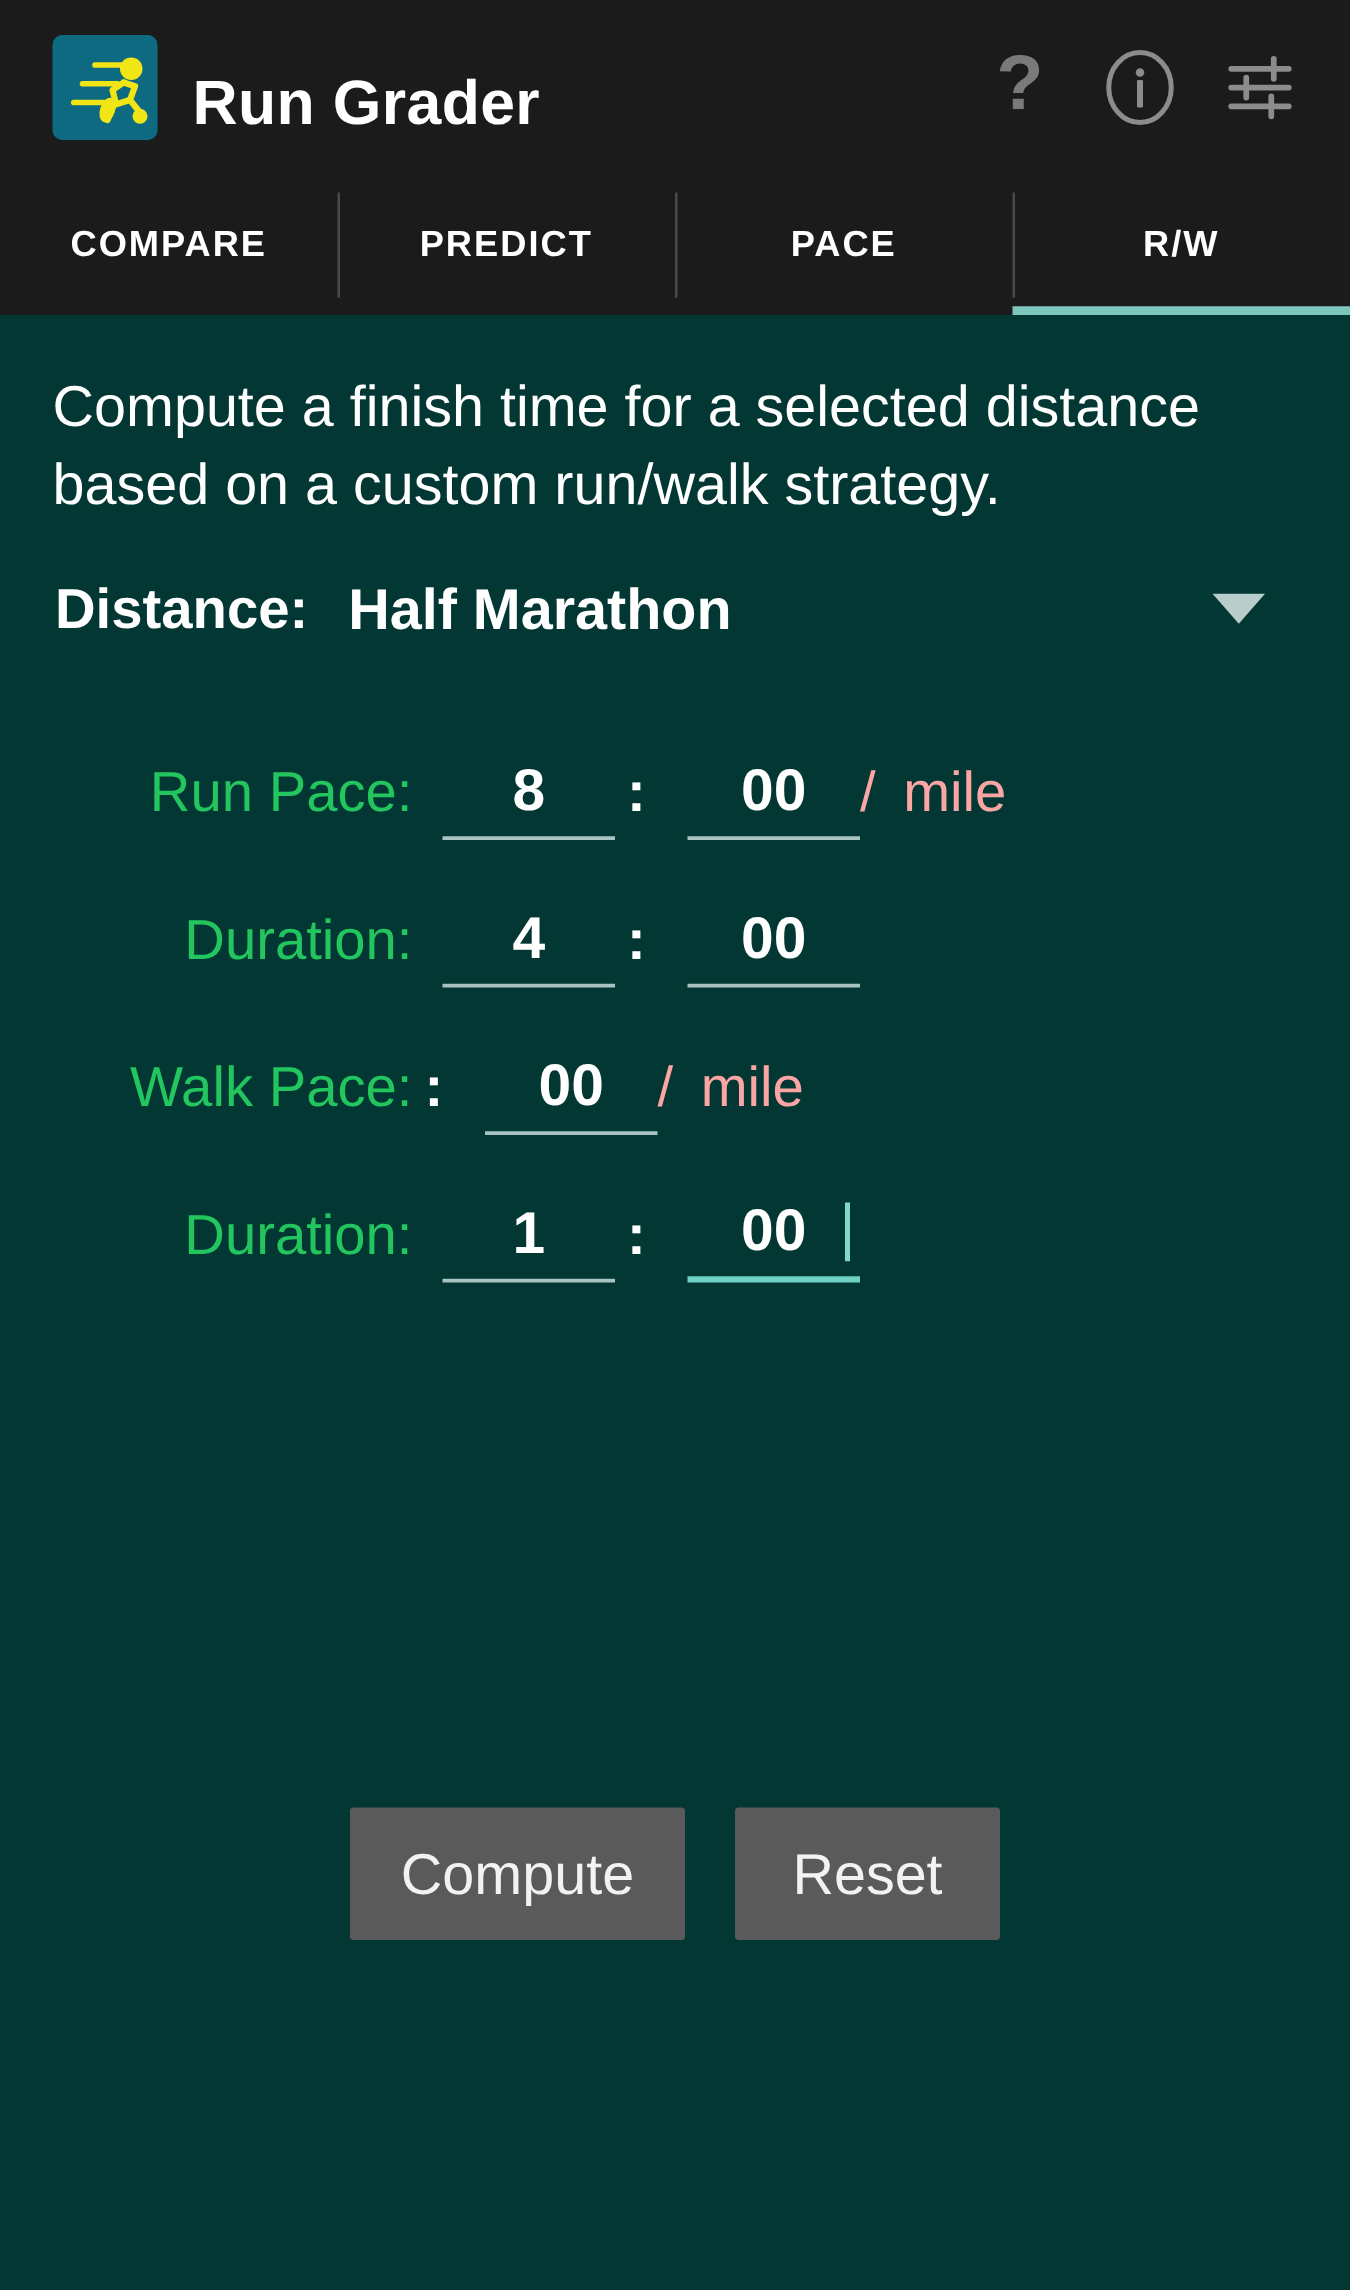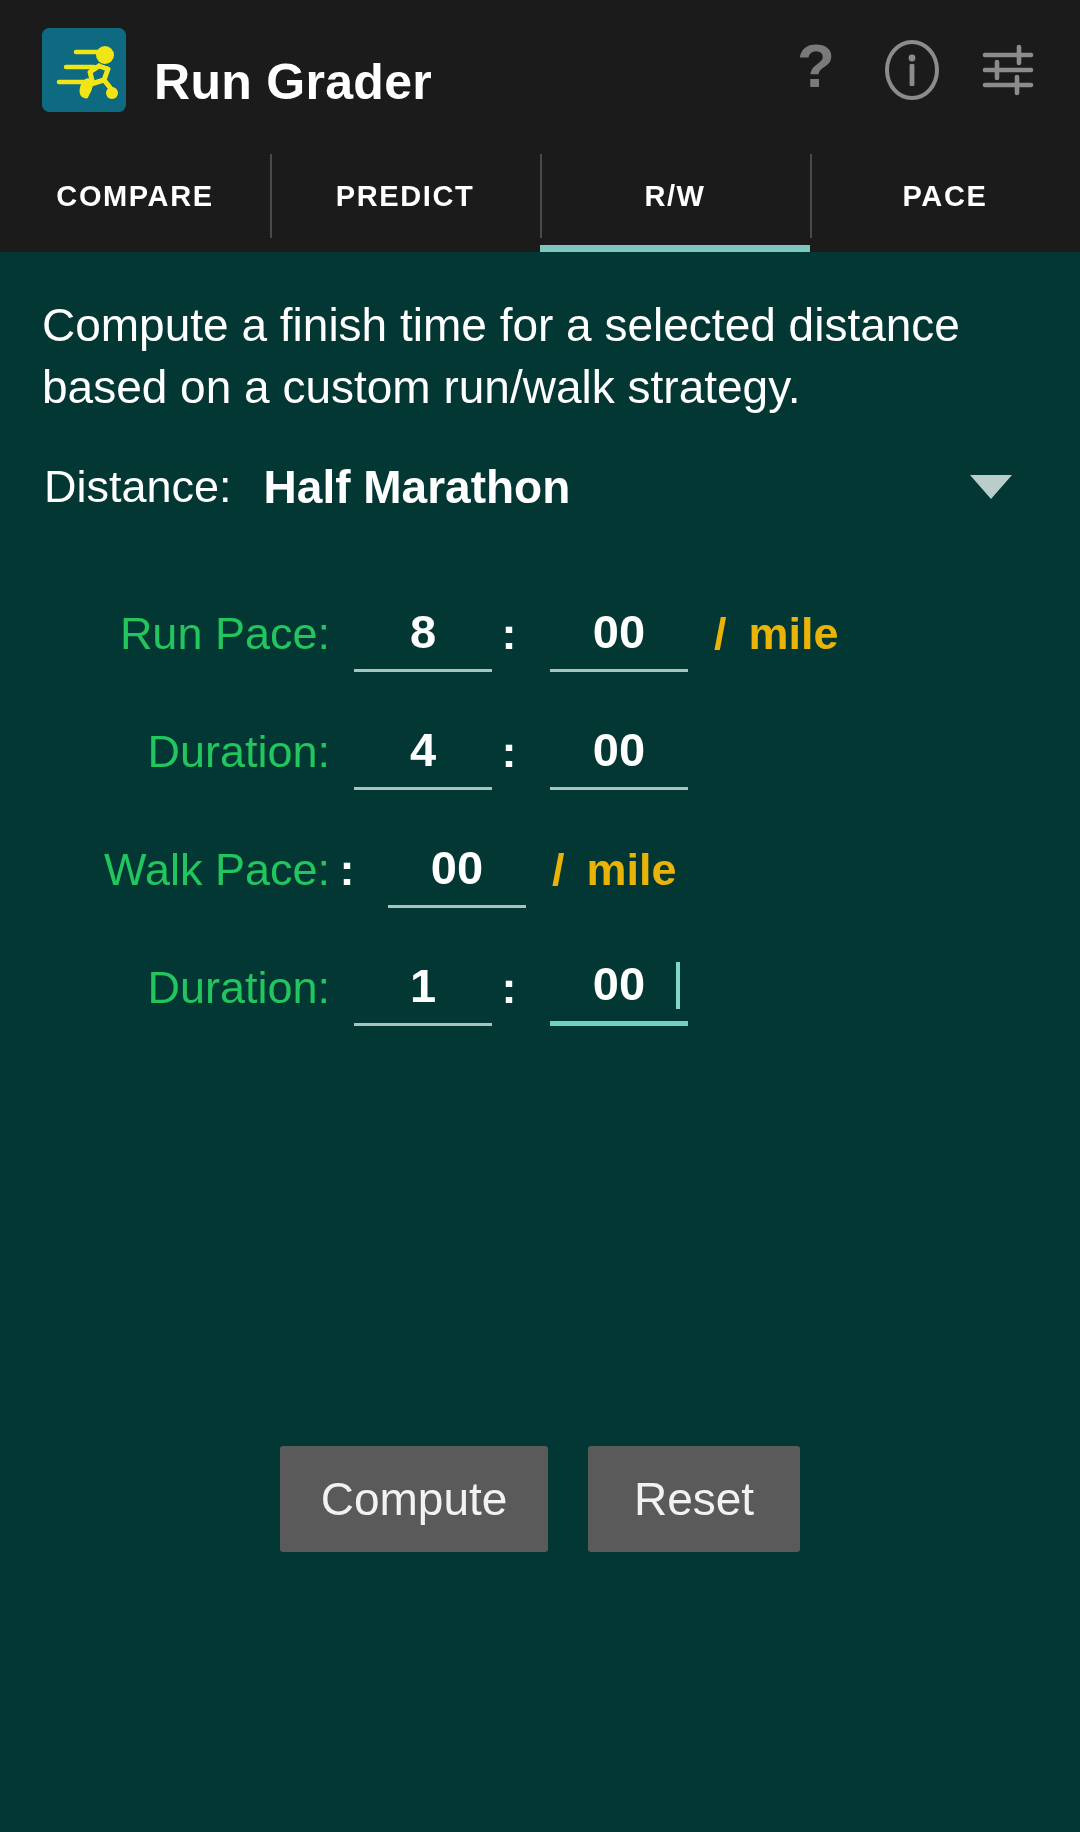--- a/index.html
+++ b/index.html
@@ -118,21 +118,21 @@
 
   
   #distance-row {
     display: flex;
     align-items: center;
     padding: 42px 30px 0 44px;
   }
   #distance-label {
     color: #ffffff;
     font-size: 45px;
-    font-weight: normal;
+    font-weight: bold;
     white-space: nowrap;
   }
   #distance-value {
     color: #ffffff;
     font-size: 46px;
     font-weight: bold;
     margin-left: 32px;
     white-space: nowrap;
   }
   #distance-spacer { flex: 1 1 auto; }
@@ -188,24 +188,23 @@
   }
   .colon {
     width: 34px;
     text-align: center;
     color: #ffffff;
     font-size: 45px;
     font-weight: bold;
     padding-bottom: 12px;
   }
   .unit {
-    margin-left: 26px;
-    color: #eab308;
+    color: #fca5a5;
     font-size: 45px;
-    font-weight: bold;
+    font-weight: normal;
     padding-bottom: 12px;
     white-space: nowrap;
   }
   .unit .slash { margin-right: 22px; }
 
   
   #button-bar {
     position: absolute;
     left: 0;
     right: 0;
@@ -285,25 +284,25 @@
   </div>
 </div>
 
 <div id="tab-bar">
   <div class="tab">
     <span class="tab-label">COMPARE</span>
   </div>
   <div class="tab">
     <span class="tab-label">PREDICT</span>
   </div>
+  <div class="tab">
+    <span class="tab-label">PACE</span>
+  </div>
   <div class="tab active">
     <span class="tab-label">R/W</span>
-  </div>
-  <div class="tab">
-    <span class="tab-label">PACE</span>
   </div>
 </div>
 
 <div id="content">
 
   <div id="description">Compute a finish time for a selected distance based on a custom run/walk strategy.</div>
 
   <div id="distance-row">
     <span id="distance-label">Distance:</span>
     <span id="distance-value">Half Marathon</span>

